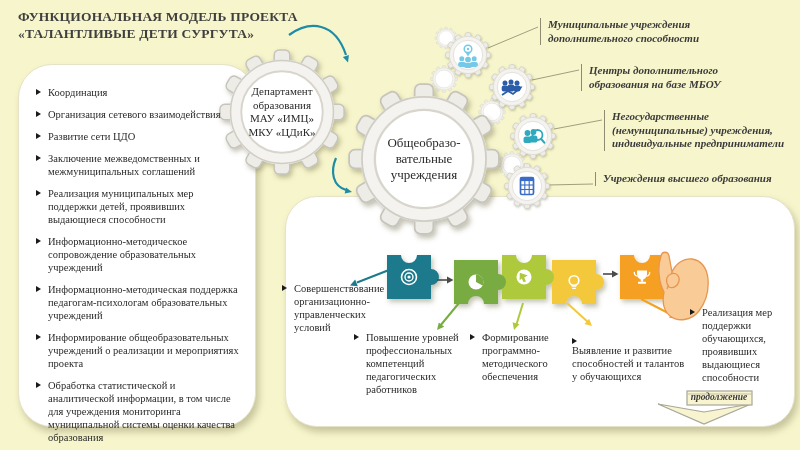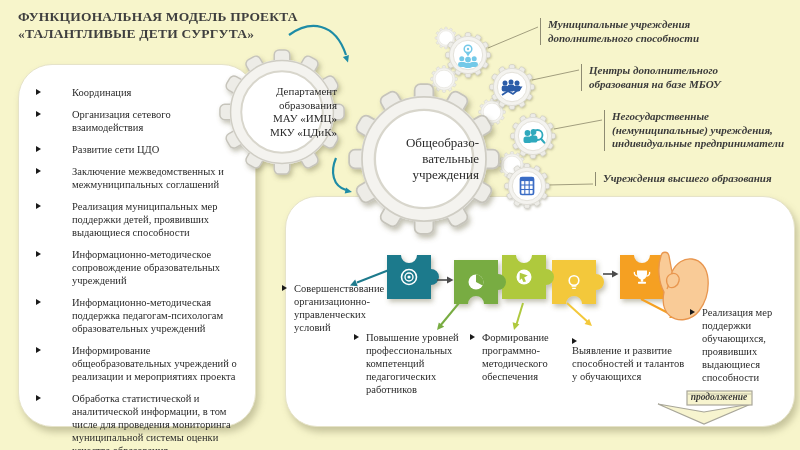--- a/index.html
+++ b/index.html
@@ -9,27 +9,27 @@
   
   .panel{position:absolute;background:#FFFFFF;border:1px solid #E6E3C9;
          box-shadow:3px 5px 7px rgba(110,105,70,.35);z-index:1;}
   #left-panel{left:18px;top:64px;width:236px;height:361px;border-radius:34px;}
   #process-panel{left:285px;top:196px;width:508px;height:229px;border-radius:32px;}
   
   #main-title{left:18px;top:8px;width:330px;z-index:3;font-weight:bold;font-size:13.5px;
               line-height:17px;color:#3F3F3F;letter-spacing:.2px;}
   
   #func-list{left:36px;top:86px;width:206px;z-index:3;list-style:none;margin:0;padding:0;}
-  #func-list li{display:flex;margin-bottom:9px;font-size:10.5px;line-height:13px;gap:24px;}
+  #func-list li{display:flex;margin-bottom:9px;font-size:10.5px;line-height:13px;}
   .tri{width:0;height:0;border-top:3.5px solid transparent;border-bottom:3.5px solid transparent;
        border-left:5.5px solid #1a1a1a;margin:3px 7px 0 0;flex:none;}
   
   #art{position:absolute;left:0;top:0;z-index:2;pointer-events:none;}
   
-  .gear-text{z-index:3;text-align:right;}
+  .gear-text{z-index:3;text-align:center;}
   #gear1-text{left:227px;top:85px;width:110px;font-size:11px;line-height:13.5px;}
   #gear2-text{left:369px;top:135px;width:110px;font-size:13px;line-height:16px;}
   .gear-text span{display:block;}
   
   .partner-label{z-index:3;font-style:italic;font-weight:bold;font-size:11px;line-height:13.5px;
                  color:#3A3A3A;border-left:1px solid #8E8B72;padding-left:7px;}
   #partner-label-0{left:540px;top:18px;width:220px;}
   #partner-label-1{left:581px;top:64px;width:190px;}
   #partner-label-2{left:604px;top:110px;width:190px;}
   #partner-label-3{left:595px;top:172px;width:200px;}
@@ -252,21 +252,21 @@
     <li>
         <span class="tri"></span>
         <span>Информационно-методическая поддержка педагогам-психологам образовательных учреждений</span>
       </li>
     <li>
         <span class="tri"></span>
         <span>Информирование общеобразовательных учреждений о реализации и мероприятиях проекта</span>
       </li>
     <li>
         <span class="tri"></span>
-        <span>Обработка статистической и аналитической информации, в том числе для проведения мониторинга муниципальной системы оценки качества образования</span>
+        <span>Обработка статистической и аналитической информации, в том числе для учреждения мониторинга муниципальной системы оценки качества образования</span>
       </li>
   </ul>
 
   <div class="abs gear-text" id="gear1-text">
     <span>Департамент</span>
     <span>образования</span>
     <span>МАУ «ИМЦ»</span>
     <span>МКУ «ЦДиК»</span>
   </div>
   <div class="abs gear-text" id="gear2-text">

